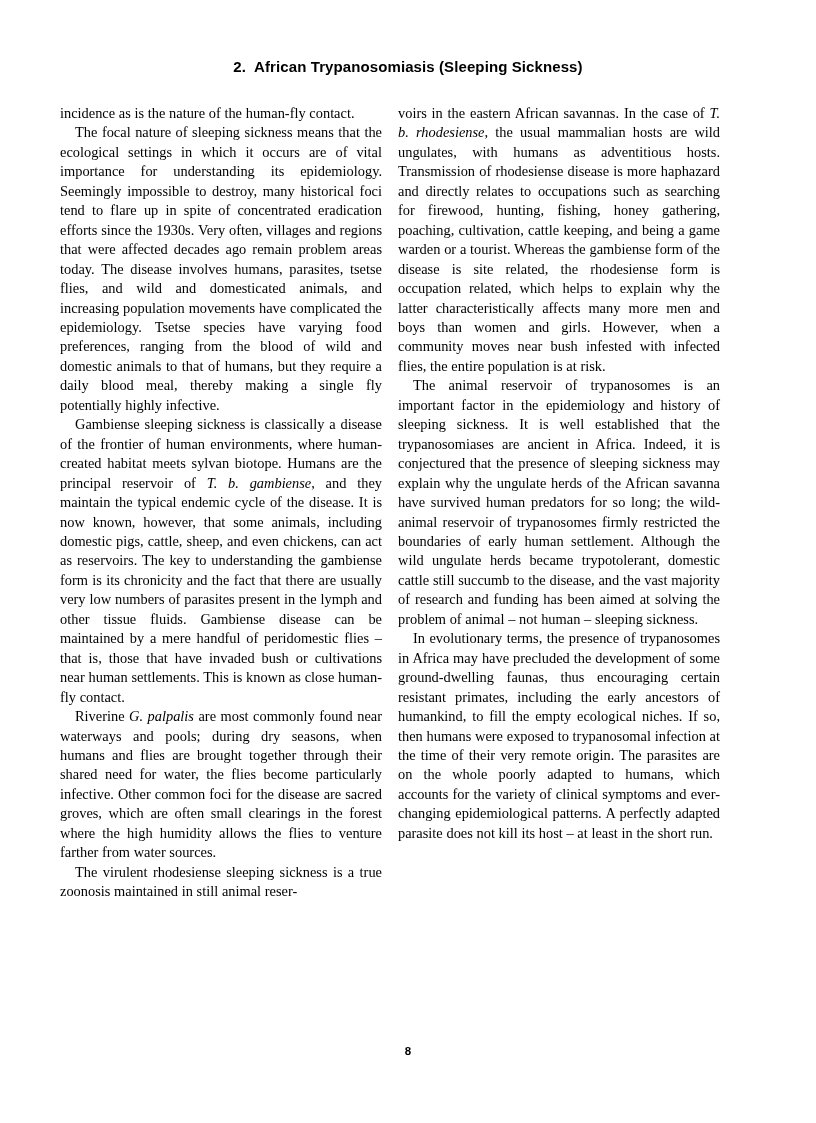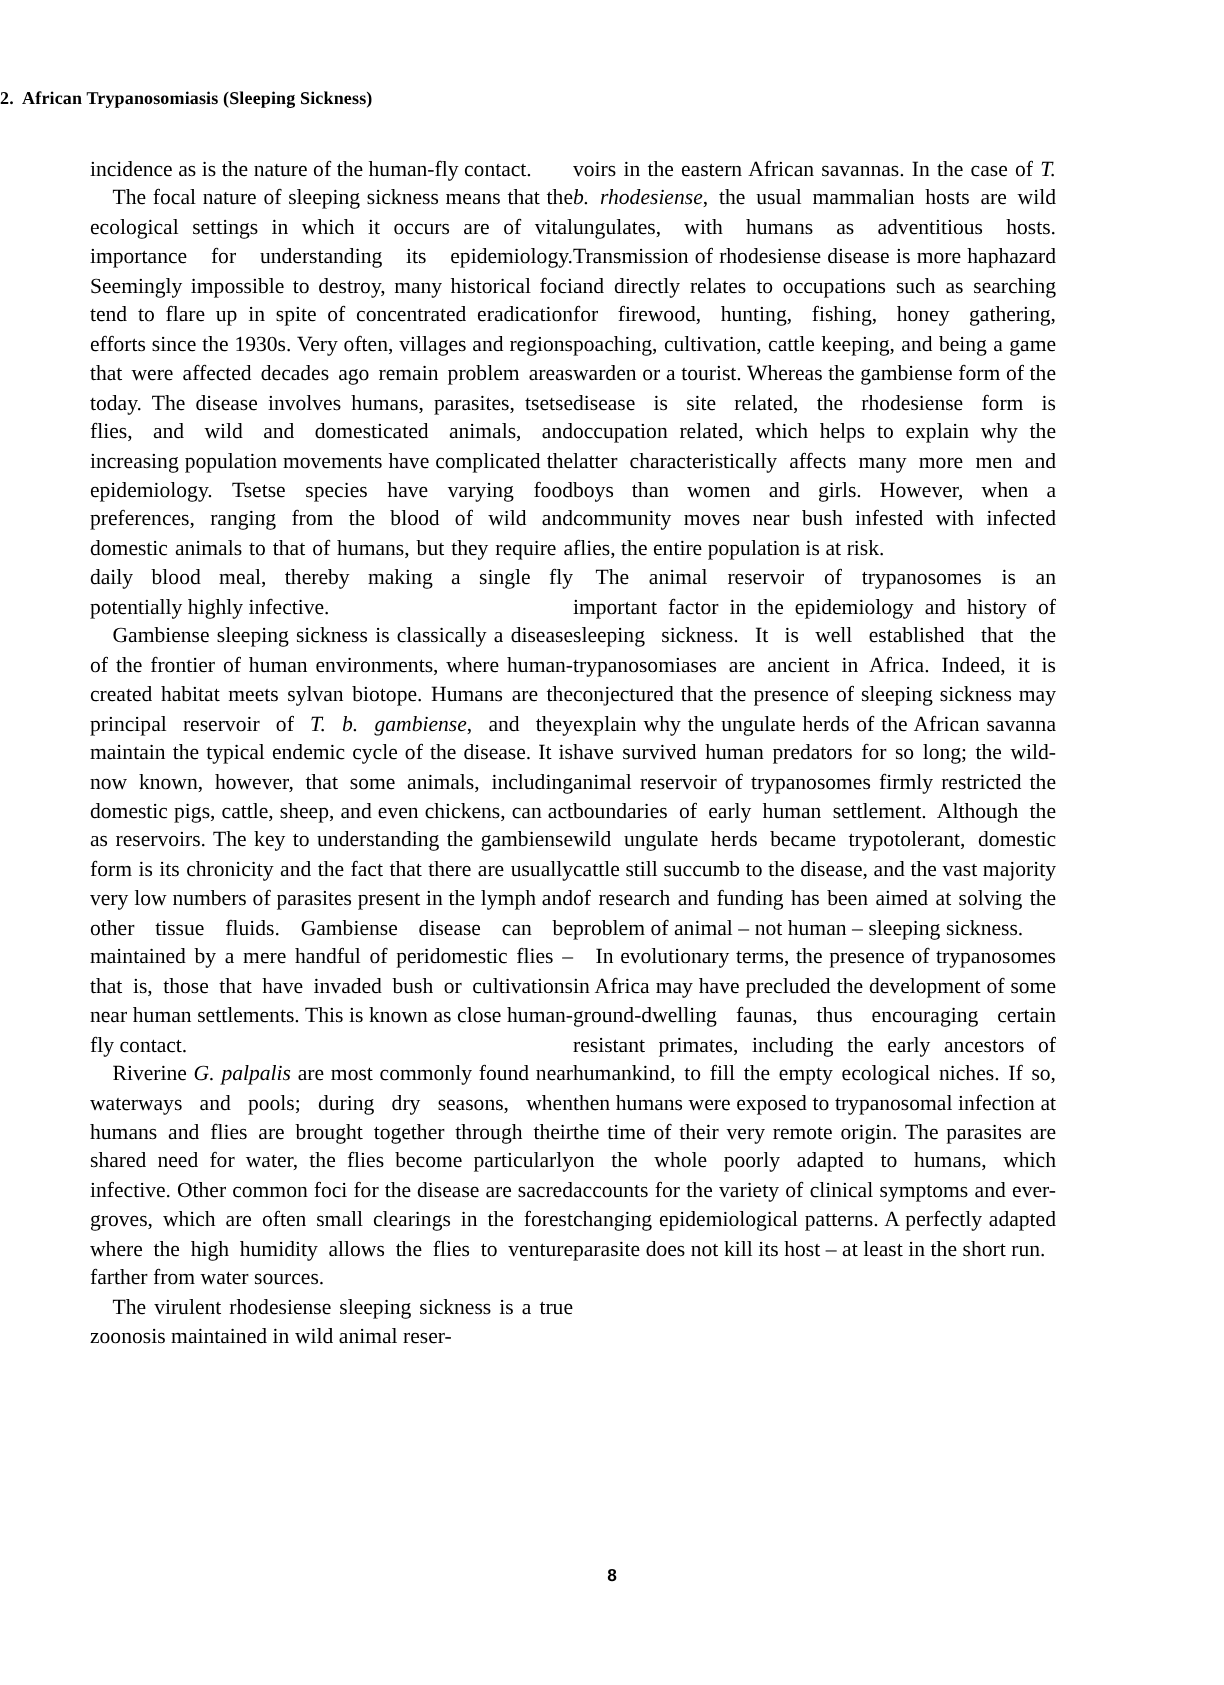--- a/index.html
+++ b/index.html
@@ -17,37 +17,38 @@
     font-family: "Liberation Serif", "DejaVu Serif", serif;
     color: #000000;
   }
 
   
   .running-head {
     position: absolute;
     top: 58px;
     left: 0;
     width: 816px;
-    text-align: left;
-    font-family: Liberation Serif, serif;
+    text-align: center;
+    font-family: Liberation Sans, sans-serif;
     font-weight: bold;
-    font-size: 12px;
+    font-size: 15px;
     letter-spacing: 0.1px;
     color: #000;
     white-space: pre;
   }
 
   
   .columns {
     position: absolute;
     top: 104px;
     left: 60px;
     width: 697px;
     height: 902px;
     display: flex;
+    gap: 16px;
   }
   .col {
     width: 322px;
     flex: 0 0 322px;
   }
   .col p {
     margin: 0;
     font-size: 14.4px;
     line-height: 19.45px;
     text-align: justify;
@@ -88,21 +89,21 @@
     <div class="col">
 
       <p>incidence as is the nature of the human-fly contact.</p>
 
       <p class="indent">The focal nature of sleeping sickness means that the ecological settings in which it occurs are of vital importance for understanding its epidemiology. Seemingly impossible to destroy, many historical foci tend to flare up in spite of concentrated eradication efforts since the 1930s. Very often, villages and regions that were affected decades ago remain problem areas today. The disease involves humans, parasites, tsetse flies, and wild and domesticated animals, and increasing population movements have complicated the epidemiology. Tsetse species have varying food preferences, ranging from the blood of wild and domestic animals to that of humans, but they require a daily blood meal, thereby making a single fly potentially highly infective.</p>
 
       <p class="indent"><span>Gambiense sleeping sickness is classically a disease of the frontier of human environments, where human-created habitat meets sylvan biotope. Humans are the principal reservoir of </span><i>T. b. gambiense</i><span>, and they maintain the typical endemic cycle of the disease. It is now known, however, that some animals, including domestic pigs, cattle, sheep, and even chickens, can act as reservoirs. The key to understanding the gambiense form is its chronicity and the fact that there are usually very low numbers of parasites present in the lymph and other tissue fluids. Gambiense disease can be maintained by a mere handful of peridomestic flies – that is, those that have invaded bush or cultivations near human settlements. This is known as close human-fly contact.</span></p>
 
       <p class="indent"><span>Riverine </span><i>G. palpalis</i><span> are most commonly found near waterways and pools; during dry seasons, when humans and flies are brought together through their shared need for water, the flies become particularly infective. Other common foci for the disease are sacred groves, which are often small clearings in the forest where the high humidity allows the flies to venture farther from water sources.</span></p>
 
-      <p class="indent">The virulent rhodesiense sleeping sickness is a true zoonosis maintained in wild animal reser-</p>
+      <p class="indent">The virulent rhodesiense sleeping sickness is a true zoonosis maintained in still animal reser-</p>
 
     </div>
 
     <div class="col">
 
       <p><span>voirs in the eastern African savannas. In the case of </span><i>T. b. rhodesiense</i><span>, the usual mammalian hosts are wild ungulates, with humans as adventitious hosts. Transmission of rhodesiense disease is more haphazard and directly relates to occupations such as searching for firewood, hunting, fishing, honey gathering, poaching, cultivation, cattle keeping, and being a game warden or a tourist. Whereas the gambiense form of the disease is site related, the rhodesiense form is occupation related, which helps to explain why the latter characteristically affects many more men and boys than women and girls. However, when a community moves near bush infested with infected flies, the entire population is at risk.</span></p>
 
       <p class="indent">The animal reservoir of trypanosomes is an important factor in the epidemiology and history of sleeping sickness. It is well established that the trypanosomiases are ancient in Africa. Indeed, it is conjectured that the presence of sleeping sickness may explain why the ungulate herds of the African savanna have survived human predators for so long; the wild-animal reservoir of trypanosomes firmly restricted the boundaries of early human settlement. Although the wild ungulate herds became trypotolerant, domestic cattle still succumb to the disease, and the vast majority of research and funding has been aimed at solving the problem of animal – not human – sleeping sickness.</p>
 
       <p class="indent">In evolutionary terms, the presence of trypanosomes in Africa may have precluded the development of some ground-dwelling faunas, thus encouraging certain resistant primates, including the early ancestors of humankind, to fill the empty ecological niches. If so, then humans were exposed to trypanosomal infection at the time of their very remote origin. The parasites are on the whole poorly adapted to humans, which accounts for the variety of clinical symptoms and ever-changing epidemiological patterns. A perfectly adapted parasite does not kill its host – at least in the short run.</p>

